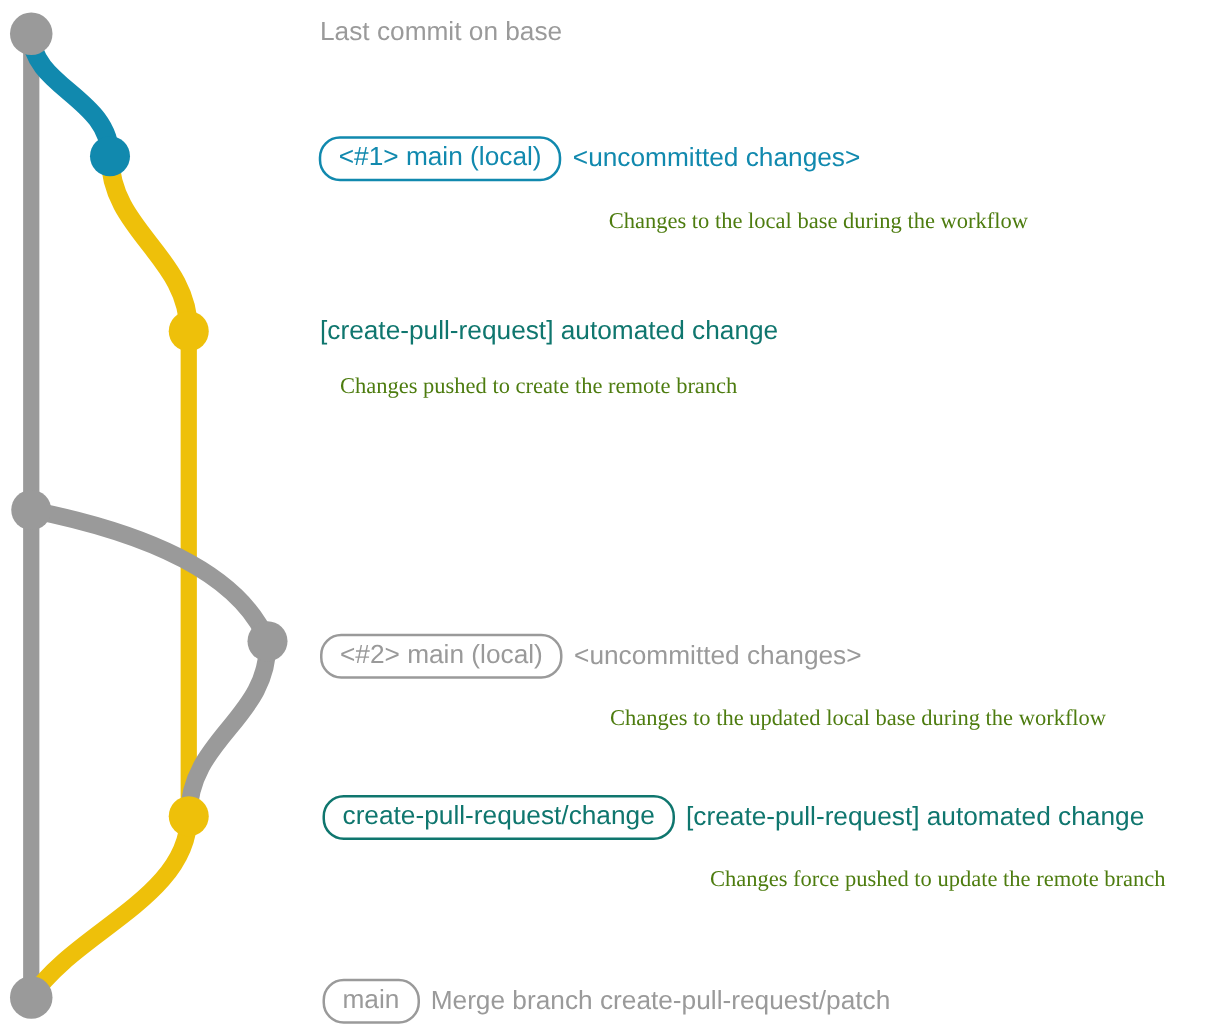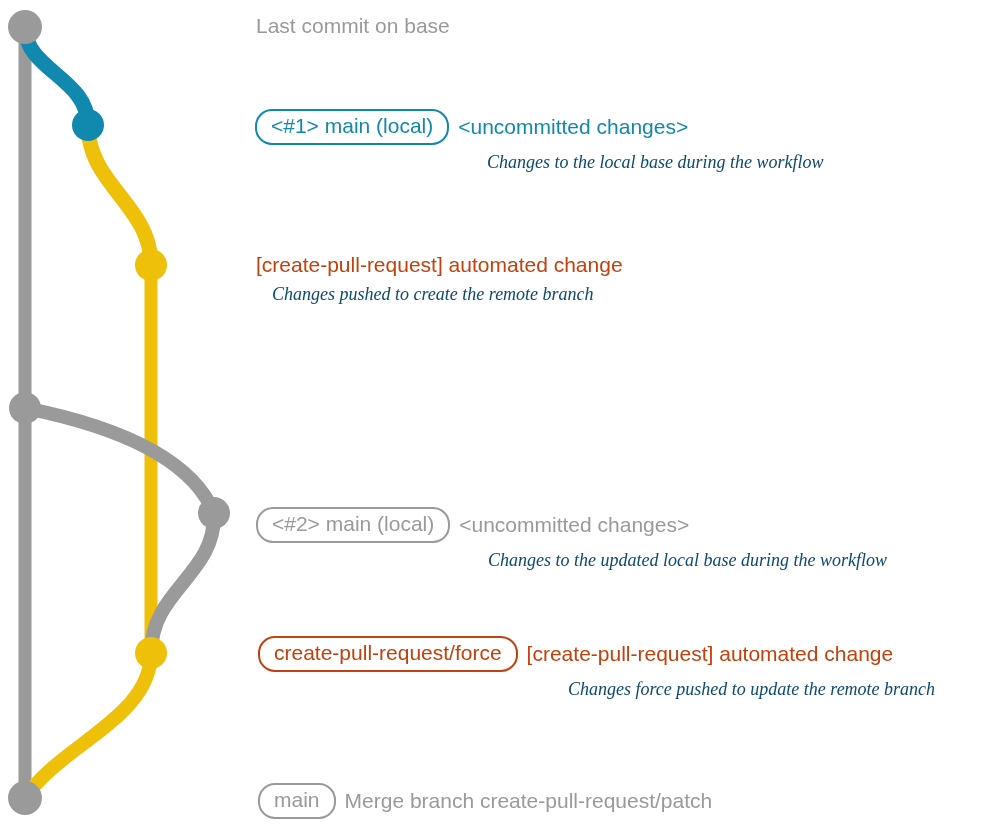--- a/index.html
+++ b/index.html
@@ -79,29 +79,28 @@
   .standalone-headline {
     font-size: 21px;
     line-height: 24px;
     white-space: nowrap;
   }
 
   .subtext {
     font-family: "Liberation Serif", serif;
     font-size: 18px;
     line-height: 22px;
-    color: #0c4a6e;
+    color: #4d7c0f;
     white-space: nowrap;
-    margin-top: 6px;
-    font-style: italic;
+    margin-top: 20px;
   }
 
   
   .c-blue  { color: #1189AE; }
-  .c-gold  { color: #c2410c; }
+  .c-gold  { color: #0f766e; }
   .c-gray  { color: #9A9A9A; }
 </style>
 </head>
 <body style="background: rgb(255, 255, 255);">
 
 <div id="diagram-root">
 
   <svg id="graph-layer" viewBox="0 0 981 827" width="981" height="827">
 
     <path d="M 25,27 L 25,408" fill="none" stroke="#9A9A9A" stroke-width="13" stroke-linecap="round"></path>
@@ -155,21 +154,21 @@
     <div class="row" style="left:256px; top:507px;">
       <div class="row-head">
         <span class="pill c-gray">&lt;#2&gt; main (local)</span>
         <span class="headline c-gray">&lt;uncommitted changes&gt;</span>
       </div>
       <div class="subtext" style="margin-left:232px;">Changes to the updated local base during the workflow</div>
     </div>
 
     <div class="row" style="left:258px; top:636px;">
       <div class="row-head">
-        <span class="pill c-gold">create-pull-request/force</span>
+        <span class="pill c-gold">create-pull-request/change</span>
         <span class="headline c-gold">[create-pull-request] automated change</span>
       </div>
       <div class="subtext" style="margin-left:310px;">Changes force pushed to update the remote branch</div>
     </div>
 
     <div class="row" style="left:258px; top:783px;">
       <div class="row-head">
         <span class="pill c-gray">main</span>
         <span class="headline c-gray">Merge branch create-pull-request/patch</span>
       </div>

